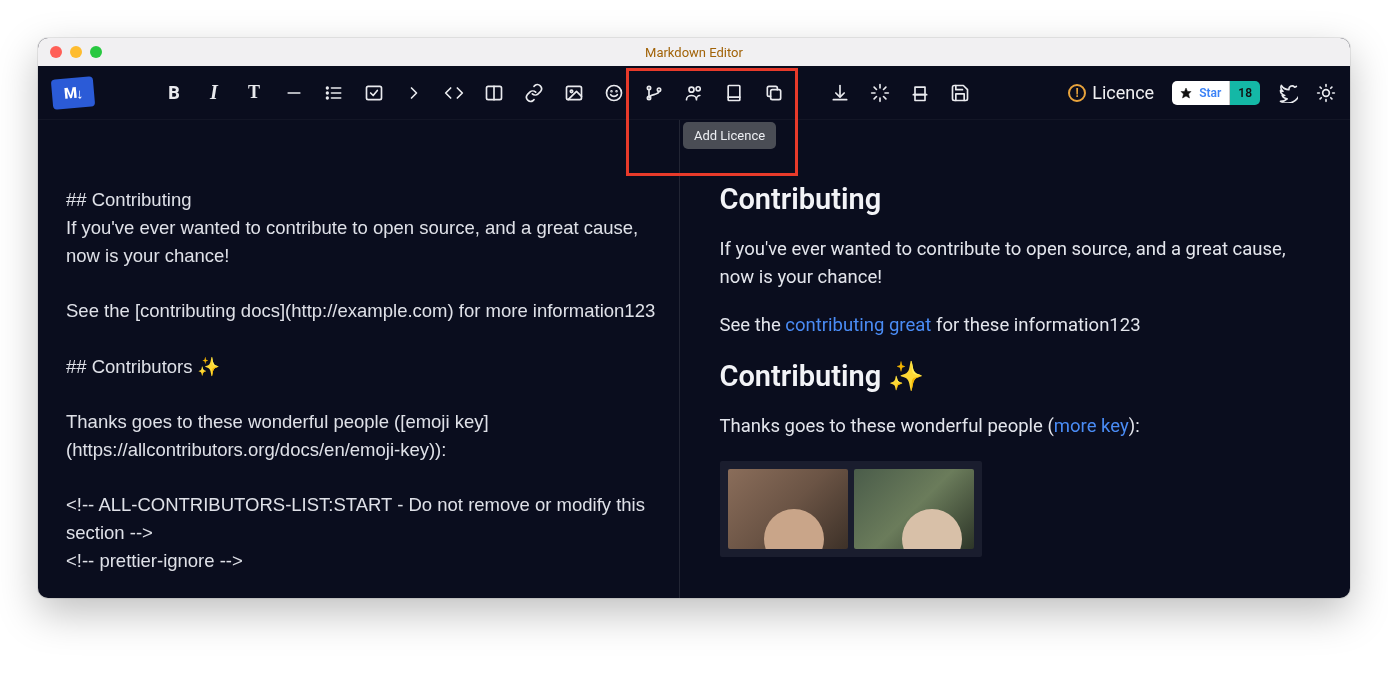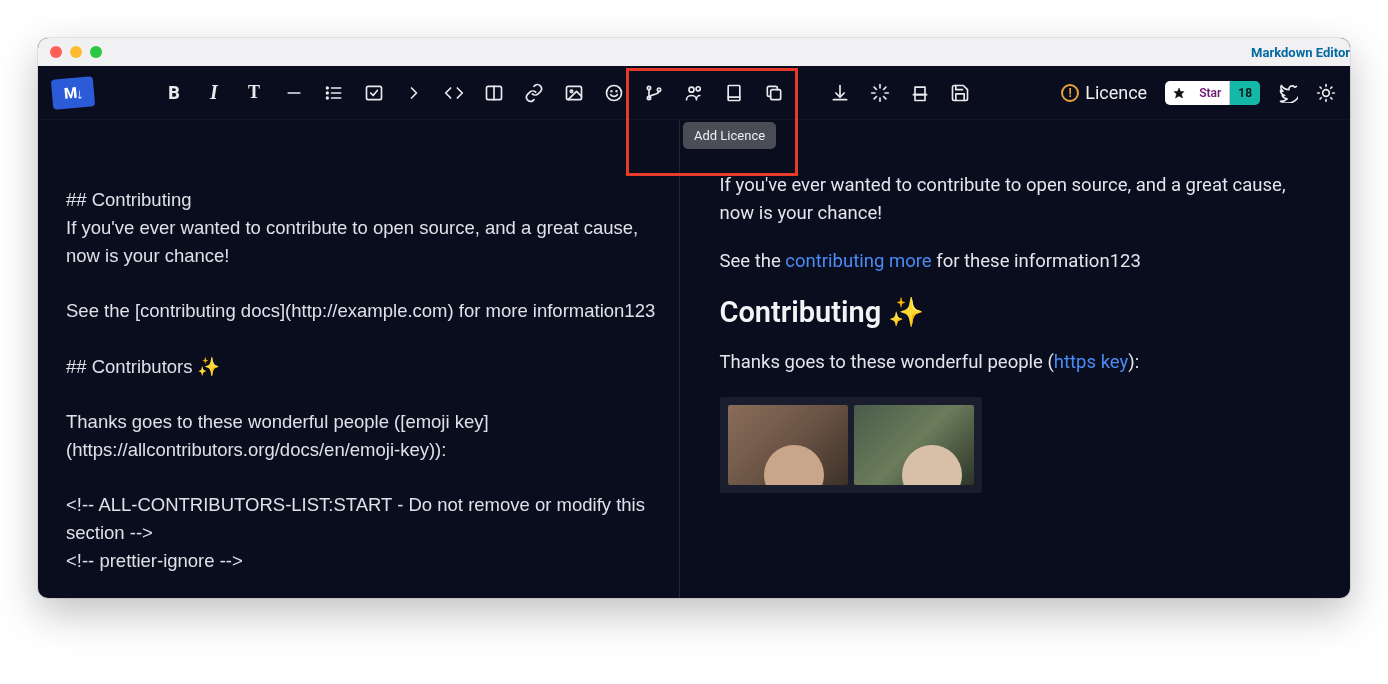--- a/index.html
+++ b/index.html
@@ -25,22 +25,22 @@
   display: flex;
   align-items: center;
   position: relative;
 }
 .traffic { display: flex; gap: 8px; padding-left: 12px; }
 .dot { width: 12px; height: 12px; border-radius: 50%; }
 .dot.r { background: #ff5f57; }
 .dot.y { background: #febc2e; }
 .dot.g { background: #28c840; }
 .titlebar-title {
-  position: absolute; left: 0; right: 0; text-align: right;
-  font-size: 13px; color: #0369a1; font-weight: 700; pointer-events: none;
+  position: absolute; left: 0; right: 0; text-align: center;
+  font-size: 13px; color: #a16207; font-weight: 400; pointer-events: none;
 }
 .toolbar {
   height: 54px;
   background: #0a0d1e;
   display: flex;
   align-items: center;
   padding: 0 14px;
   gap: 20px;
   border-bottom: 1px solid rgba(255,255,255,0.04);
 }
@@ -67,21 +67,21 @@
 .file-label { color: #f0f0f2; font-size: 18px; display:flex; align-items:center; gap:6px;}
 .file-label .exclaim {
   width:18px; height:18px; border-radius:50%; border:2px solid #e8a33c;
   display:flex; align-items:center; justify-content:center; color:#e8a33c; font-size:12px; font-weight:700;
 }
 .star-pill {
   display: flex; align-items: stretch; height: 24px;
   border-radius: 5px; overflow: hidden; font-size: 12px;
 }
 .star-pill .s1 {
-  background: #fff; color: #701a75; display:flex; align-items:center; gap:14px; padding:0 8px; font-weight:600;
+  background: #fff; color: #3b82f6; display:flex; align-items:center; gap:7px; padding:0 8px; font-weight:600;
 }
 .star-pill .s1 svg { width:12px; height:12px; fill:#111; stroke:#111;}
 .star-pill .s2 { background:#14b8a6; color:#111; display:flex; align-items:center; padding:0 8px; border-left:1px solid #ccc; font-weight:600;}
 .highlight-box {
   position: absolute;
   border: 3px solid #e83a2a;
   top: 30px; left: 588px; width: 172px; height: 108px;
   pointer-events: none; z-index: 50;
 }
 .tooltip {
@@ -312,27 +312,28 @@
 
 See the [contributing docs](http://example.com) for more information123
 
 ## Contributors ✨
 
 Thanks goes to these wonderful people ([emoji key](https://allcontributors.org/docs/en/emoji-key)):
 
 &lt;!-- ALL-CONTRIBUTORS-LIST:START - Do not remove or modify this section --&gt;
 &lt;!-- prettier-ignore --&gt;</div>
     <div class="pane right">
+      <h2>Contributing</h2>
       <p>If you've ever wanted to contribute to open source, and a great cause, now is your chance!</p>
       <p>
-        <span>See the </span><a href="#">contributing more</a><span> for these information123</span>
+        <span>See the </span><a href="#">contributing great</a><span> for these information123</span>
       </p>
       <h2>Contributing ✨</h2>
       <p>
-        <span>Thanks goes to these wonderful people (</span><a href="#">https key</a><span>):</span>
+        <span>Thanks goes to these wonderful people (</span><a href="#">more key</a><span>):</span>
       </p>
       <div class="contrib-grid">
         <div class="avatar"></div>
         <div class="avatar a2"></div>
       </div>
     </div>
   </div>
 
 </div>
 

